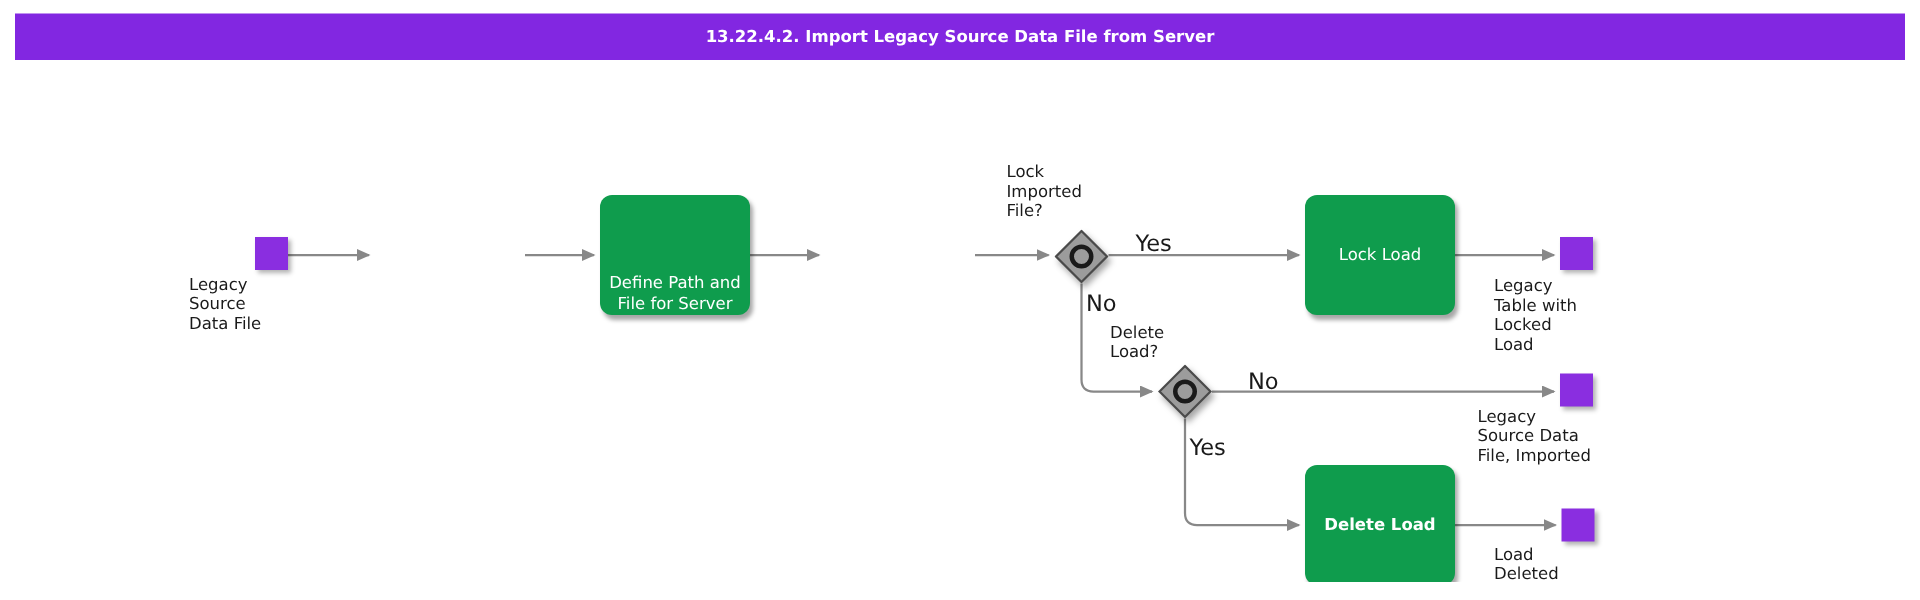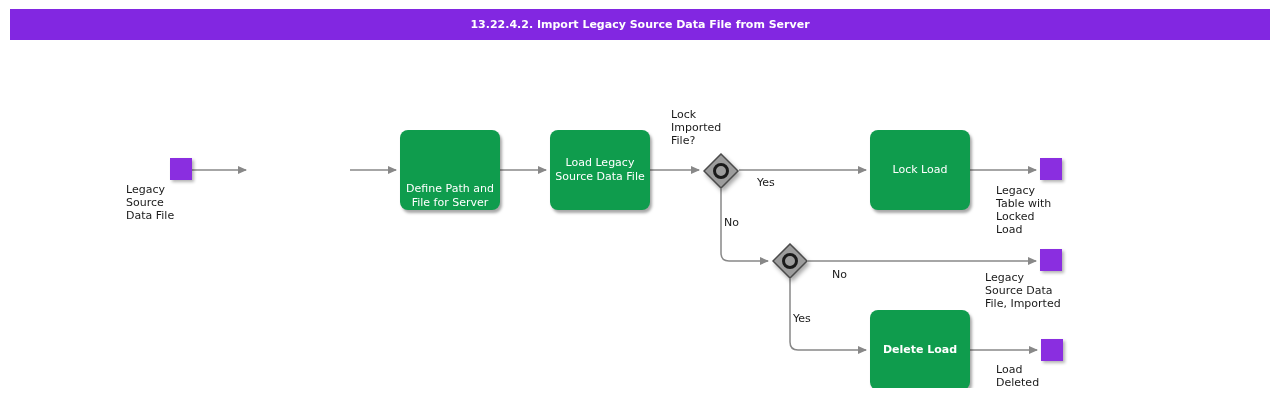--- a/index.html
+++ b/index.html
@@ -56,23 +56,22 @@
     color: #1a1a1a;
     font-size: 11px;
     line-height: 13px;
     text-align: left;
     white-space: pre-line;
     z-index: 2;
   }
   .edge-label {
     position: absolute;
     color: #1a1a1a;
-    font-size: 11px;
+    font-size: 15px;
     z-index: 3;
-    margin-top: 23px;
   }
   .gateway {
     position: absolute;
     width: 36px; height: 36px;
     z-index: 2;
   }
   .gateway svg { filter: drop-shadow(2px 3px 2px rgba(0,0,0,0.35)); }
   #edges {
     position: absolute;
     left: 0; top: 0;
@@ -110,41 +109,39 @@
 
   <div class="data-object" style="left:170px; top:158px;"></div>
   <div class="node-label" style="left:126px; top:183px; width:110px;">Legacy
 Source
 Data File</div>
 
   <div class="task" style="left:400px; top:130px;align-items:flex-end;">
     <span>Define Path and
 File for Server</span>
   </div>
-  <div class="task" style="left:550px; top:130px;">
-    <span>Load Legacy
-Source Data File</span>
-  </div>
   <div class="task" style="left:870px; top:130px;">
     <span>Lock Load</span>
   </div>
   <div class="task" style="left:870px; top:310px;font-weight:bold;">
     <span>Delete Load</span>
   </div>
 
   <div class="node-label" style="left:671px; top:108px; width:100px;">Lock
 Imported
 File?</div>
   <div class="gateway" style="left:703px; top:153px;">
     <svg width="36" height="36">
       <polygon points="18,1 35,18 18,35 1,18" fill="#9C9C9C" stroke="#4A4A4A" stroke-width="1.5"></polygon>
       <circle cx="18" cy="18" r="6.5" fill="none" stroke="#1A1A1A" stroke-width="3"></circle>
     </svg>
   </div>
 
+  <div class="node-label" style="left:740px; top:215px; width:100px;">Delete
+Load?</div>
   <div class="gateway" style="left:772px; top:243px;">
     <svg width="36" height="36">
       <polygon points="18,1 35,18 18,35 1,18" fill="#9C9C9C" stroke="#4A4A4A" stroke-width="1.5"></polygon>
       <circle cx="18" cy="18" r="6.5" fill="none" stroke="#1A1A1A" stroke-width="3"></circle>
     </svg>
   </div>
 
   <div class="edge-label" style="left:757px; top:153px;">Yes</div>
   <div class="edge-label" style="left:724px; top:193px;">No</div>
   <div class="edge-label" style="left:832px; top:245px;">No</div>

